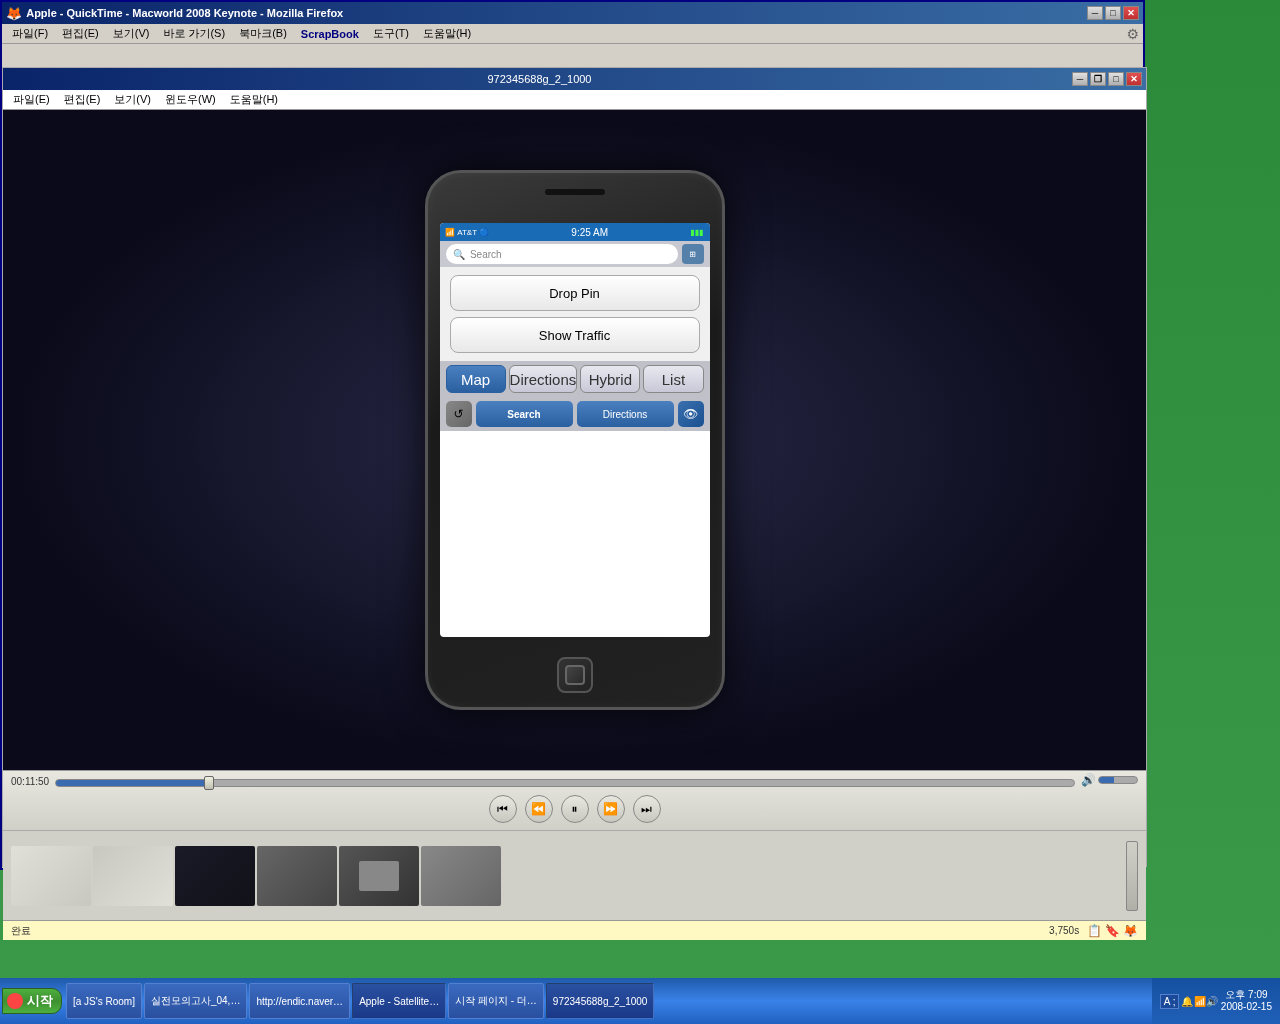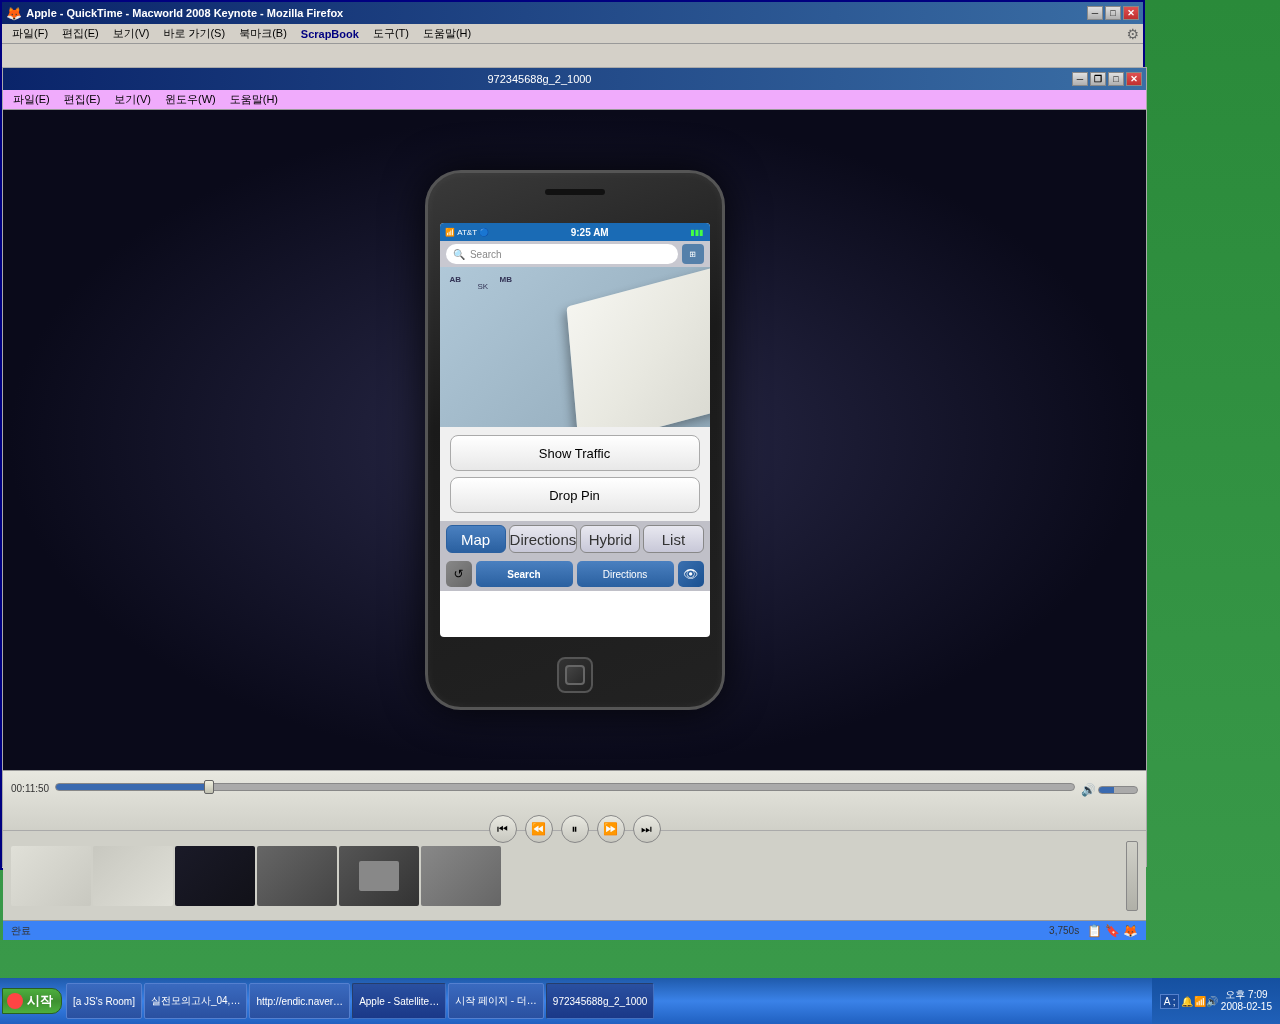--- a/index.html
+++ b/index.html
@@ -35,38 +35,38 @@
     .menu-item { padding: 1px 6px; font-size: 11px; cursor: pointer; }
     .scrapbook-btn { color: #000080; font-weight: bold; }
 
     
     .qt-window { position: absolute; top: 65px; left: 0; width: 1145px; height: 800px; background: #d4d0c8; border: 1px solid #aaa; }
     .qt-titlebar { height: 22px; background: linear-gradient(to right, #0a246a, #3a6ea5); display: flex; align-items: center; padding: 0 4px; color: white; font-size: 11px; }
     .qt-title { flex: 1; text-align: center; font-size: 11px; }
     .qt-win-controls { display: flex; gap: 2px; }
 
     
-    .qt-menubar { height: 20px; background: #f0abfc; display: flex; align-items: center; padding: 0 4px; gap: 2px; border-bottom: 1px solid #999; }
+    .qt-menubar { height: 20px; background: #ffffff; display: flex; align-items: center; padding: 0 4px; gap: 2px; border-bottom: 1px solid #999; }
 
     
     .video-area { background: #1a1a2e; width: 100%; height: 660px; display: flex; align-items: center; justify-content: center; position: relative; overflow: hidden; }
     .video-bg { position: absolute; inset: 0; background: radial-gradient(ellipse at center, #2a2a4a 0%, #0a0a1a 70%); }
 
     
     .iphone-container { position: relative; z-index: 10; display: flex; align-items: center; justify-content: center; }
     .iphone { width: 300px; height: 540px; background: linear-gradient(160deg, #3a3a3a 0%, #1a1a1a 40%, #222 100%); border-radius: 36px; border: 3px solid #555; position: relative; box-shadow: 0 0 40px rgba(0,0,0,0.8), inset 0 0 10px rgba(255,255,255,0.05); }
     .iphone-speaker { width: 60px; height: 6px; background: #111; border-radius: 3px; position: absolute; top: 16px; left: 50%; transform: translateX(-50%); }
     .iphone-screen { position: absolute; top: 50px; left: 12px; right: 12px; bottom: 70px; background: white; border-radius: 4px; overflow: hidden; }
     .iphone-home { width: 36px; height: 36px; border-radius: 8px; border: 2px solid #555; position: absolute; bottom: 14px; left: 50%; transform: translateX(-50%); background: linear-gradient(135deg, #333, #222); display: flex; align-items: center; justify-content: center; }
     .iphone-home-inner { width: 20px; height: 20px; border-radius: 4px; border: 2px solid #666; background: linear-gradient(135deg, #444, #2a2a2a); }
 
     
     .phone-status { height: 18px; background: #1a6bb5; display: flex; align-items: center; padding: 0 6px; justify-content: space-between; }
     .phone-signal { font-size: 8px; color: white; }
-    .phone-time { font-size: 10px; color: white; font-weight: bold; }
+    .phone-time { font-size: 10px; color: white; font-weight: normal; }
     .phone-battery { font-size: 8px; color: #44ff44; }
 
     
     .phone-search { height: 26px; background: #c8c8d0; display: flex; align-items: center; padding: 3px 6px; }
     .phone-search-box { flex: 1; height: 20px; background: white; border-radius: 10px; display: flex; align-items: center; padding: 0 8px; font-size: 10px; color: #888; }
     .phone-search-icon-btn { width: 22px; height: 20px; background: #5580aa; border-radius: 4px; margin-left: 4px; display: flex; align-items: center; justify-content: center; color: white; font-size: 8px; }
 
     
     .phone-map { height: 160px; background: linear-gradient(135deg, #b0c8d8 0%, #a0b8c8 50%, #90a8b8 100%); position: relative; overflow: hidden; }
     .paper-curl { position: absolute; top: 20px; right: -20px; width: 160px; height: 140px; background: linear-gradient(135deg, #f5f5f0 0%, #e8e8e0 50%, #d8d8d0 100%); transform: rotate(-15deg) skewX(-10deg); border-radius: 4px; box-shadow: -4px 4px 10px rgba(0,0,0,0.3); }
@@ -99,26 +99,26 @@
     .qt-buttons { display: flex; align-items: center; justify-content: center; gap: 8px; margin-top: 6px; }
     .qt-btn { width: 28px; height: 28px; background: linear-gradient(to bottom, #e8e8e0, #c8c8c0); border: 1px solid #888; border-radius: 50%; display: flex; align-items: center; justify-content: center; font-size: 12px; cursor: pointer; }
 
     
     .qt-filmstrip { height: 90px; background: #d0d0c8; border-top: 1px solid #aaa; display: flex; align-items: center; padding: 4px 8px; gap: 4px; overflow: hidden; }
     .filmstrip-track { flex: 1; height: 70px; display: flex; gap: 2px; align-items: center; }
     .film-thumb { width: 80px; height: 60px; background: linear-gradient(135deg, #888 0%, #666 100%); border-radius: 2px; flex-shrink: 0; overflow: hidden; }
     .film-thumb-white { background: linear-gradient(135deg, #e0e0d8 0%, #c8c8c0 100%); }
     .film-thumb-dark { background: linear-gradient(135deg, #1a1a28 0%, #111118 100%); }
     .filmstrip-scroll { width: 12px; height: 70px; background: linear-gradient(to bottom, #d0d0c8, #b0b0a8); border: 1px solid #888; border-radius: 2px; }
-    .qt-status { height: 20px; background: #3b82f6; border-top: 1px solid #999; display: flex; align-items: center; padding: 0 8px; gap: 8px; font-size: 10px; color: #333; }
+    .qt-status { height: 20px; background: #fef9c3; border-top: 1px solid #999; display: flex; align-items: center; padding: 0 8px; gap: 8px; font-size: 10px; color: #333; }
 
     
     .desktop-bg { position: fixed; inset: 0; background: linear-gradient(to bottom, #2a8a3a 0%, #3a9a4a 100%); z-index: -1; }
 
-    .qt-progress-row { display: flex; align-items: flex-start; padding: 12px 8px; gap: 6px; }
+    .qt-progress-row { display: flex; align-items: flex-end; padding: 2px 8px; gap: 6px; }
 
     
     .tray-area { display: flex; align-items: center; background: linear-gradient(to bottom, #1550a0, #2060b8); padding: 0 8px; height: 100%; gap: 2px; font-size: 10px; color: white; }
   </style>
 </head>
 <body>
 
 <div class="desktop-bg"></div>
 
 <div class="desktop-icon">
@@ -187,31 +187,24 @@
             </div>
 
             <div class="phone-search">
               <div class="phone-search-box">
                 <span style="font-size:10px; margin-right:4px;">🔍</span>
                 <span style="color:#888;">Search</span>
               </div>
               <div class="phone-search-icon-btn">⊞</div>
             </div>
 
-            <div class="phone-map">
-              <div style="position:absolute; top:8px; left:10px; font-size:8px; color:#335; font-weight:bold;">AB</div>
-              <div style="position:absolute; top:15px; left:38px; font-size:8px; color:#335;">SK</div>
-              <div style="position:absolute; top:8px; left:60px; font-size:8px; color:#335; font-weight:bold;">MB</div>
-
-              <div class="paper-curl"></div>
-            </div>
 
             <div class="phone-actions">
+              <div class="phone-btn">Drop Pin</div>
               <div class="phone-btn">Show Traffic</div>
-              <div class="phone-btn">Drop Pin</div>
             </div>
 
             <div class="phone-tabs">
               <div class="phone-tab active">Map</div>
               <div class="phone-tab">Directions</div>
               <div class="phone-tab">Hybrid</div>
               <div class="phone-tab">List</div>
             </div>
 
             <div class="phone-toolbar">

